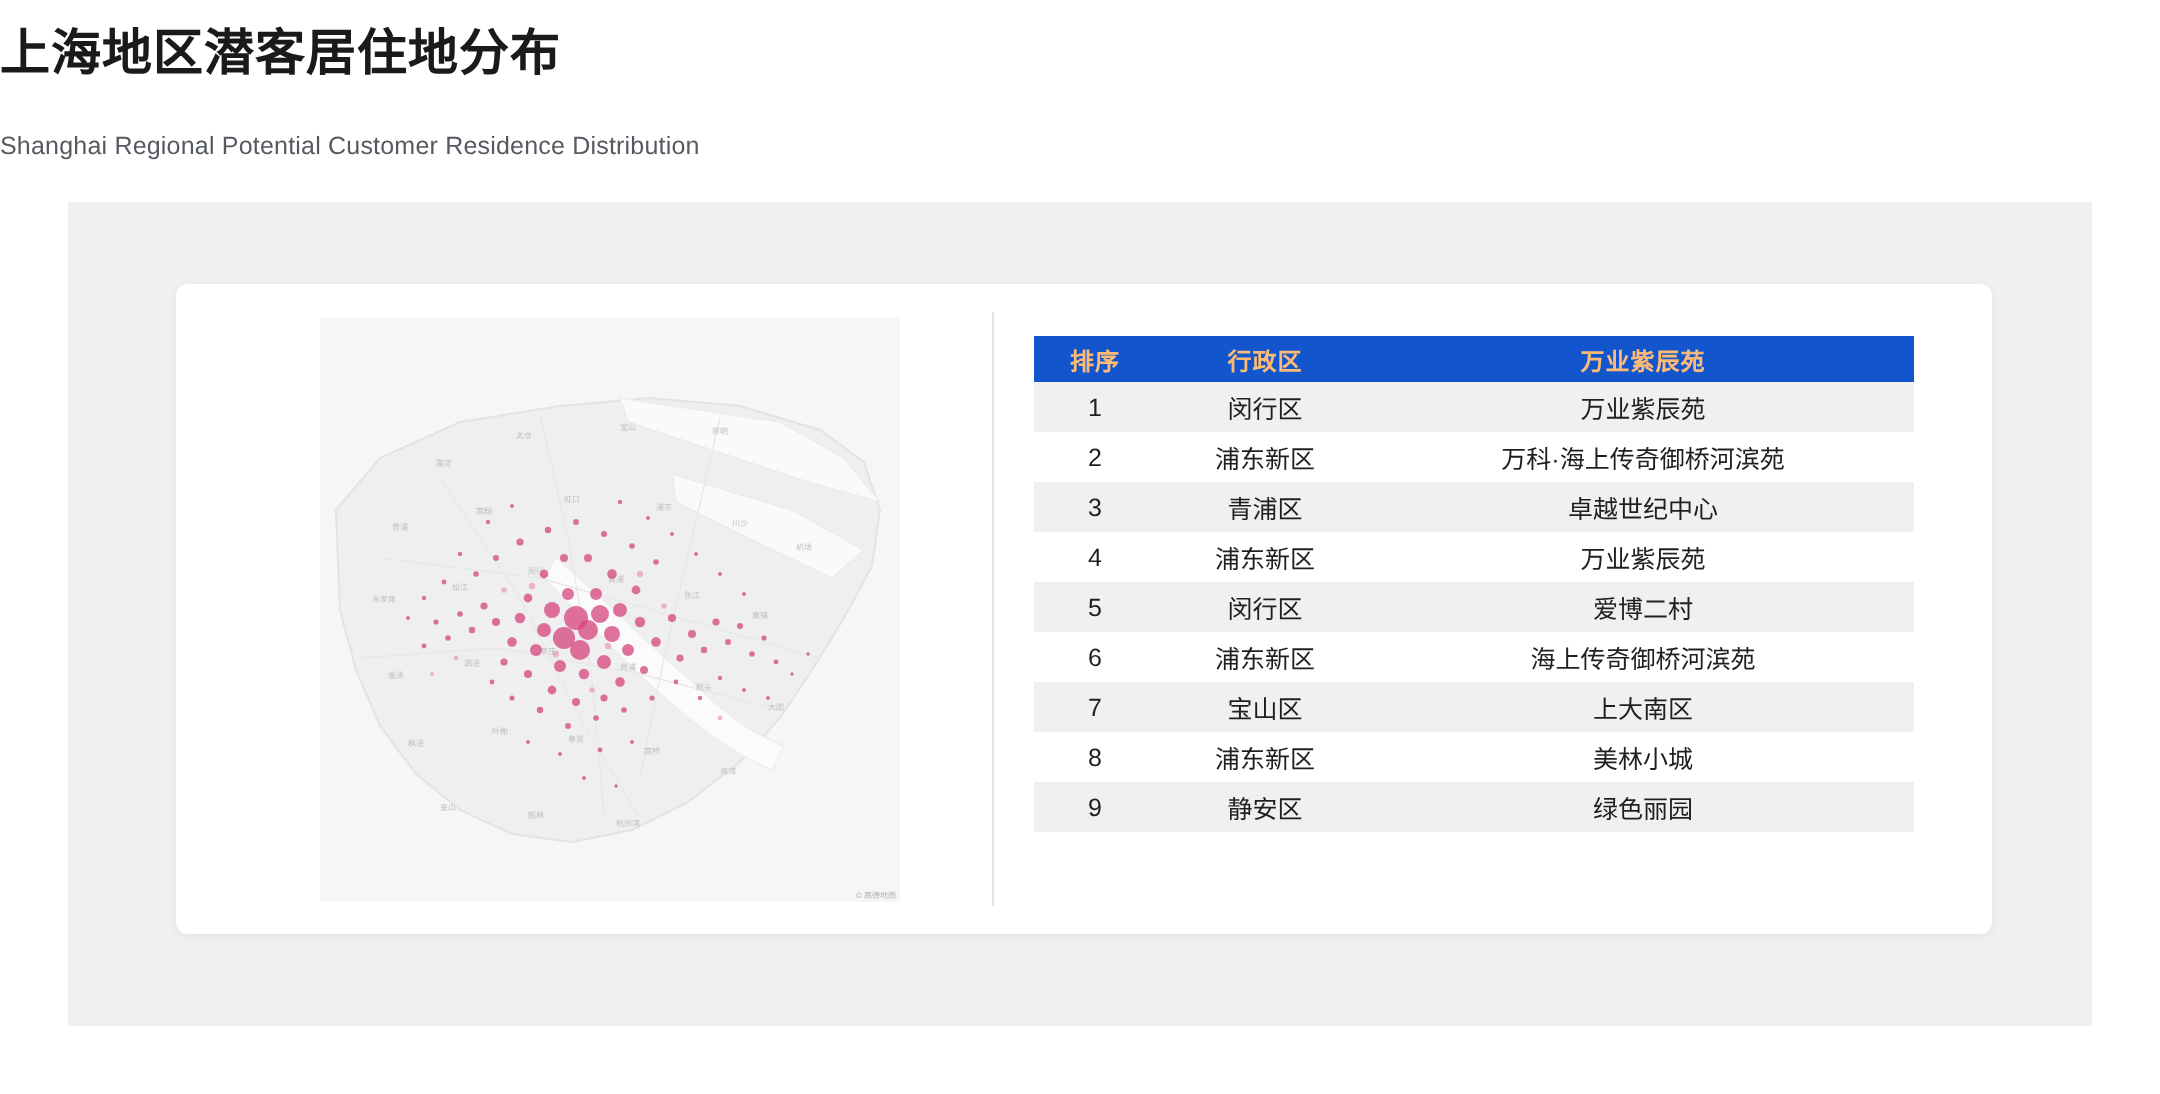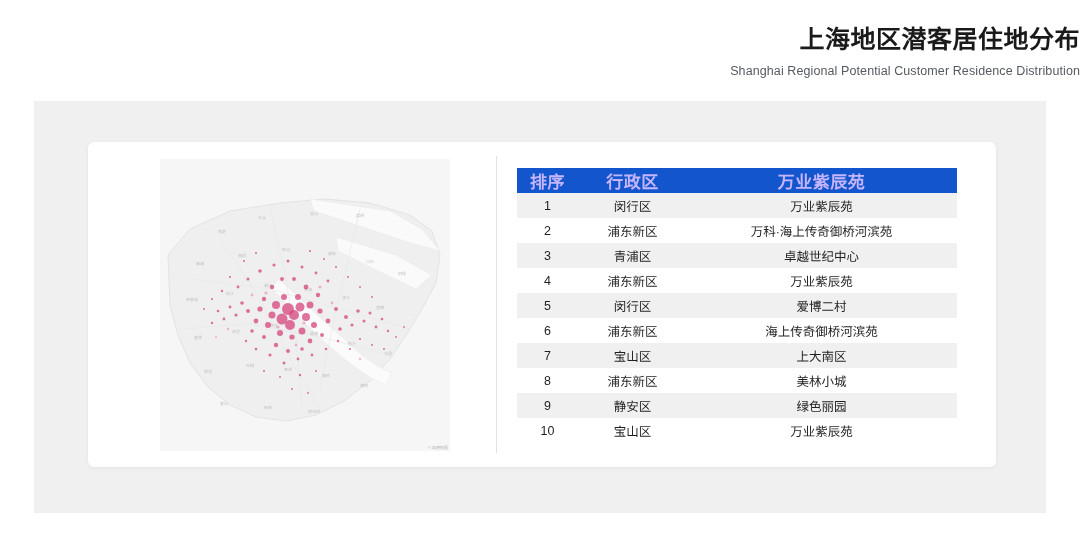--- a/index.html
+++ b/index.html
@@ -13,32 +13,32 @@
     font-family: "Liberation Sans", sans-serif;
     overflow: hidden;
   }
   .page {
     position: relative;
     width: 1080px;
     height: 547px;
     box-sizing: border-box;
   }
   .header {
-    padding-top: 24px;
-    text-align: right;
+    padding-top: 12px;
+    text-align: left;
   }
   .title-cn {
     font-size: 25px;
     font-weight: bold;
     color: #1a1a1a;
     letter-spacing: 0.5px;
     line-height: 1.2;
   }
   .title-en {
-    margin-top: 10px;
+    margin-top: 24px;
     font-size: 12.5px;
     color: #555a61;
     letter-spacing: 0.1px;
   }
   .gray-panel {
     position: absolute;
     left: 34px;
     top: 101px;
     width: 1012px;
     height: 412px;
@@ -94,23 +94,23 @@
     padding-top: 12px;
   }
   table.rank-table {
     border-collapse: collapse;
     width: 440px;
     font-size: 12.5px;
     color: #1f1f1f;
   }
   table.rank-table thead th {
     background: #1255cc;
-    color: #c4b5fd;
+    color: #fdba74;
     font-weight: bold;
-    font-size: 17px;
+    font-size: 12px;
     height: 23px;
     padding: 0;
     text-align: center;
     letter-spacing: 0.5px;
     margin-top: 28px;
   }
   table.rank-table tbody td {
     height: 25px;
     padding: 0;
     text-align: center;
@@ -351,25 +351,20 @@
             <tr>
               <td class="col-rank">8</td>
               <td class="col-district">浦东新区</td>
               <td class="col-name">美林小城</td>
             </tr>
             <tr>
               <td class="col-rank">9</td>
               <td class="col-district">静安区</td>
               <td class="col-name">绿色丽园</td>
             </tr>
-            <tr>
-              <td class="col-rank">10</td>
-              <td class="col-district">宝山区</td>
-              <td class="col-name">万业紫辰苑</td>
-            </tr>
           </tbody>
         </table>
       </div>
 
     </div>
   </div>
 
 </div>
 
 </body></html>

